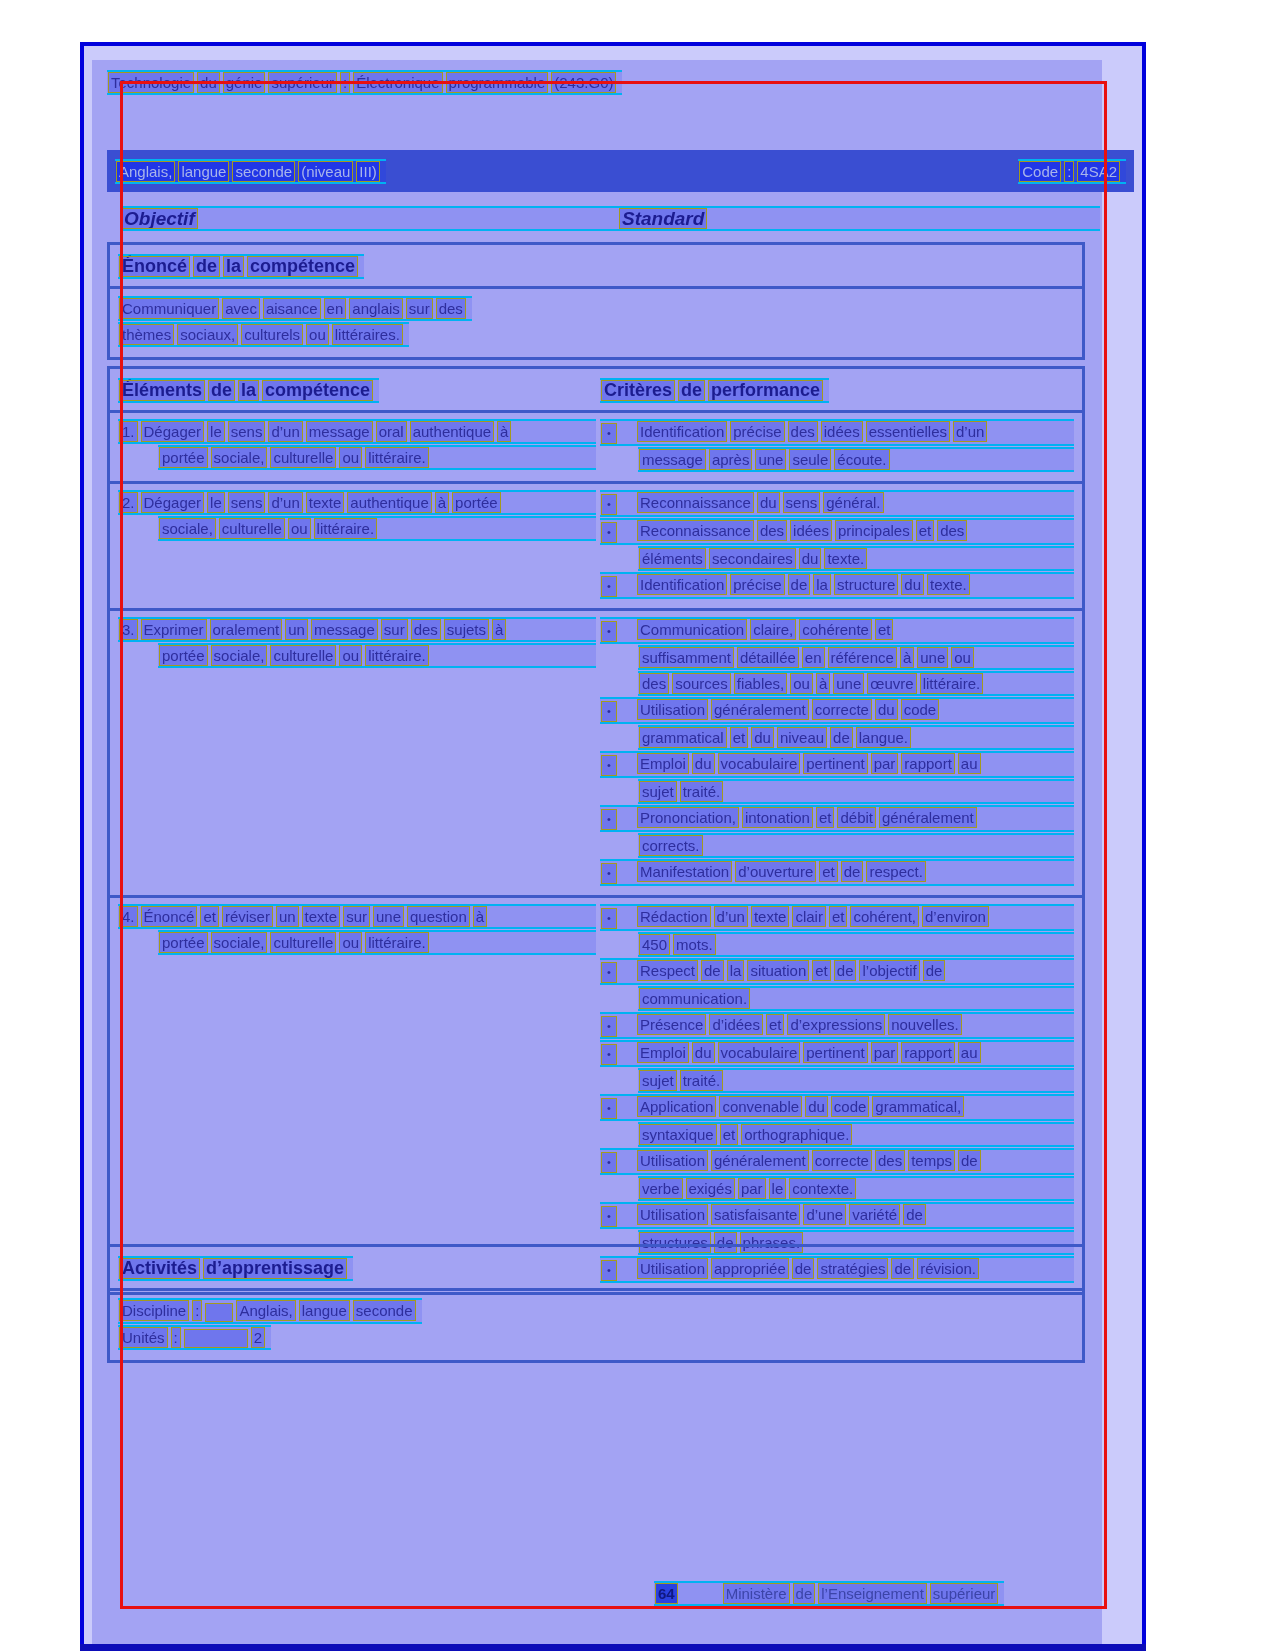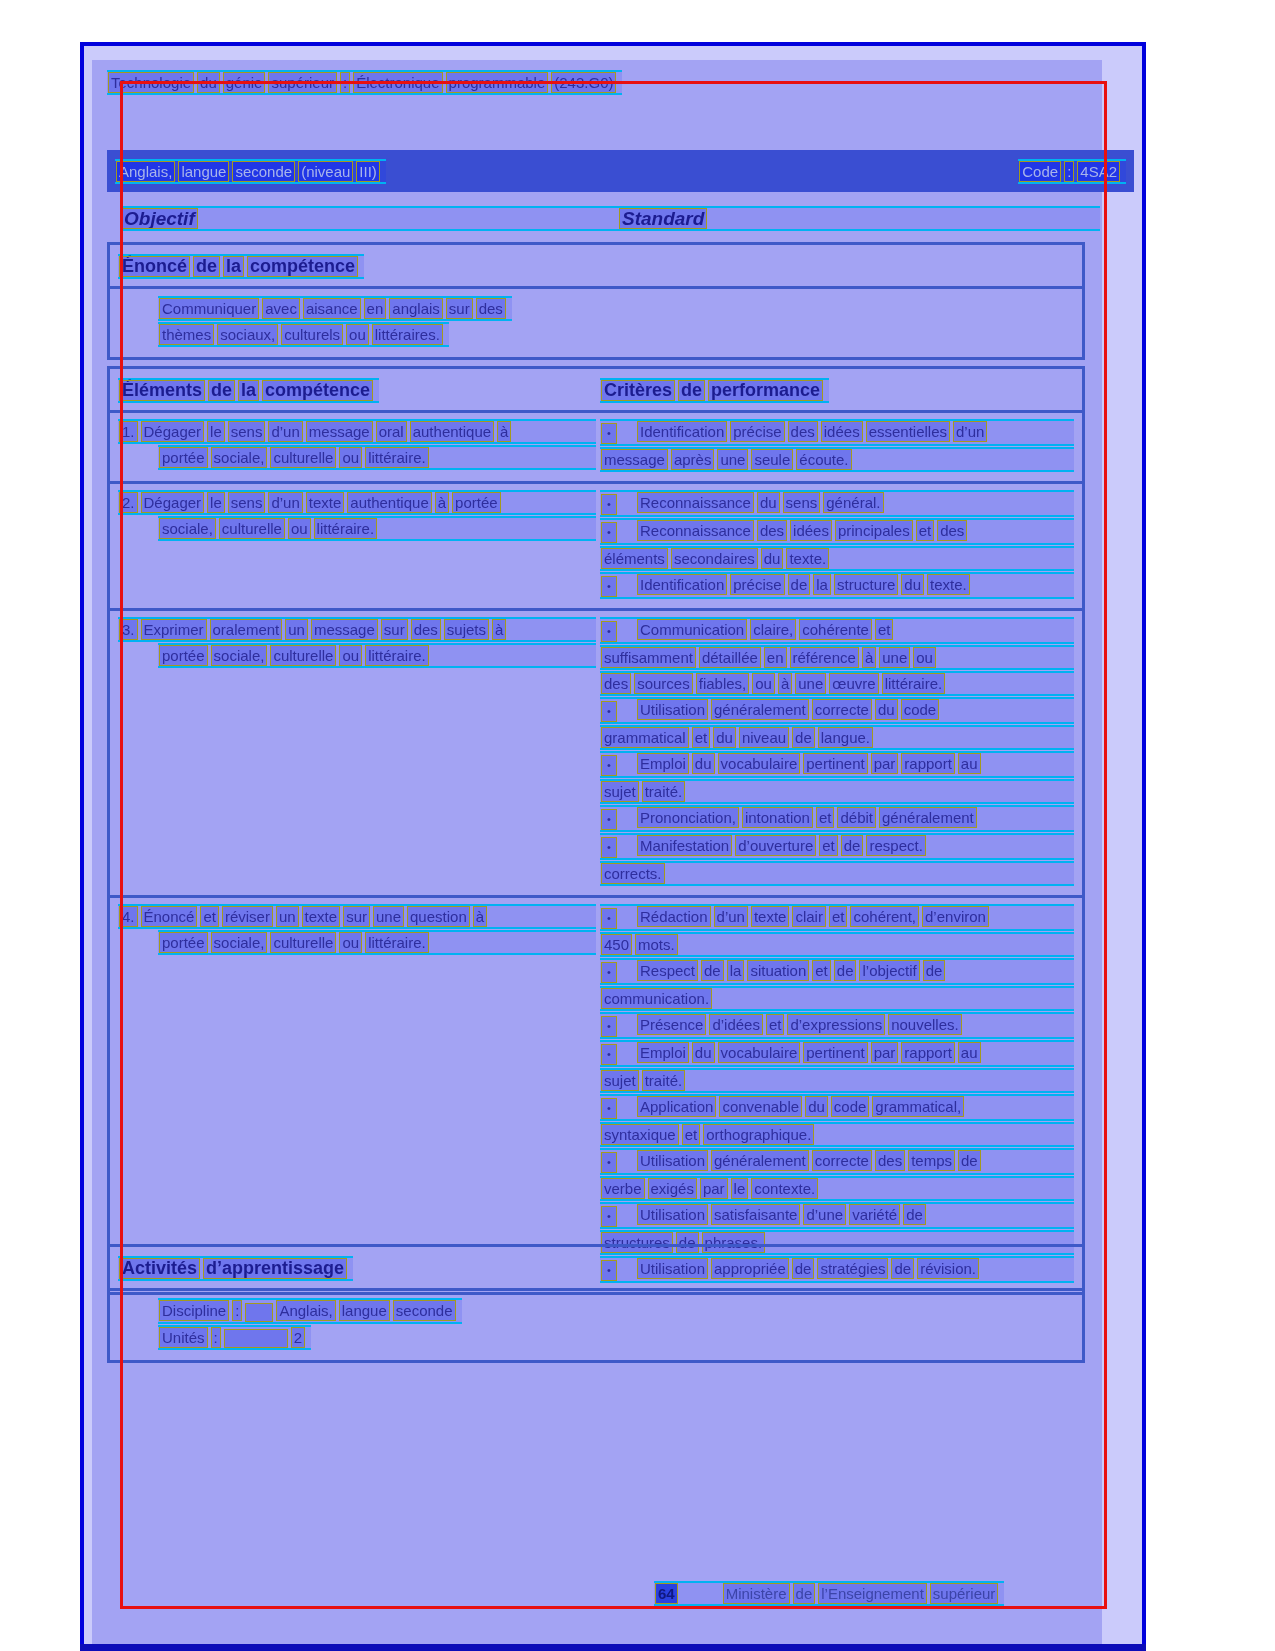--- a/index.html
+++ b/index.html
@@ -45,28 +45,28 @@
     font-size:19px;font-weight:bold;font-style:italic;color:var(--head_text);
   }
   .col-band .word{margin-right:0;}
   .col-band .std{position:absolute;left:500px;top:1px;}
   .sec{position:absolute;left:15px;width:978px;border:3px solid var(--sec_border);box-sizing:border-box;}
   .sec1{top:182px;}
   .sec2{top:306px;}
   .sec3{top:1184px;}
   .sec-head{padding:9px 8px 6px 8px;border-bottom:3px solid var(--sec_border);}
   .sec-head .line{font-weight:bold;color:var(--head_text);font-size:18px;}
-  .sec-body{padding:7px 8px 9px 8px;margin-left:40px;}
+  .sec-body{padding:7px 8px 9px 8px;}
   .two-col{display:flex;}
   .col-l{width:478px;flex:none;}
   .col-r{flex:1;margin-left:4px;}
   .trow{display:flex;border-top:3px solid var(--sec_border);padding:6px 8px 8px 8px;}
   .trow.first{border-top:none;justify-content:space-between;}
   .cont{margin-left:40px;}
-  .crit-cont{}
+  .crit-cont{margin-left:38px;}
   .bullet{width:12px;text-align:center;padding:0 1px;margin-right:22px;font-size:11px;}
   .fieldrow{white-space:nowrap;}
   .footer{position:absolute;left:562px;top:1521px;white-space:nowrap;}
   .footer .gap{display:inline-block;width:42px;}
   .pagebox{background:var(--pagenum_fill);color:var(--pagenum_text);font-weight:bold;}
   .ghost{color:var(--footer_text);}
 </style>
 </head>
 <body>
 
@@ -135,22 +135,22 @@
           </div>
           <div class="col-r">
             <div class="line"><span class="word bullet">•</span><span class="word">Communication</span><span class="word">claire,</span><span class="word">cohérente</span><span class="word">et</span></div>
             <div class="line crit-cont"><span class="word">suffisamment</span><span class="word">détaillée</span><span class="word">en</span><span class="word">référence</span><span class="word">à</span><span class="word">une</span><span class="word">ou</span></div>
             <div class="line crit-cont"><span class="word">des</span><span class="word">sources</span><span class="word">fiables,</span><span class="word">ou</span><span class="word">à</span><span class="word">une</span><span class="word">œuvre</span><span class="word">littéraire.</span></div>
             <div class="line"><span class="word bullet">•</span><span class="word">Utilisation</span><span class="word">généralement</span><span class="word">correcte</span><span class="word">du</span><span class="word">code</span></div>
             <div class="line crit-cont"><span class="word">grammatical</span><span class="word">et</span><span class="word">du</span><span class="word">niveau</span><span class="word">de</span><span class="word">langue.</span></div>
             <div class="line"><span class="word bullet">•</span><span class="word">Emploi</span><span class="word">du</span><span class="word">vocabulaire</span><span class="word">pertinent</span><span class="word">par</span><span class="word">rapport</span><span class="word">au</span></div>
             <div class="line crit-cont"><span class="word">sujet</span><span class="word">traité.</span></div>
             <div class="line"><span class="word bullet">•</span><span class="word">Prononciation,</span><span class="word">intonation</span><span class="word">et</span><span class="word">débit</span><span class="word">généralement</span></div>
+            <div class="line crit-cont"><span class="word">corrects.</span></div>
             <div class="line"><span class="word bullet">•</span><span class="word">Manifestation</span><span class="word">d’ouverture</span><span class="word">et</span><span class="word">de</span><span class="word">respect.</span></div>
-            <div class="line crit-cont"><span class="word">corrects.</span></div>
           </div>
         </div>
         <div class="trow">
           <div class="col-l">
             <div class="line"><span class="word">4.</span><span class="word">Énoncé</span><span class="word">et</span><span class="word">réviser</span><span class="word">un</span><span class="word">texte</span><span class="word">sur</span><span class="word">une</span><span class="word">question</span><span class="word">à</span></div>
             <div class="line cont"><span class="word">portée</span><span class="word">sociale,</span><span class="word">culturelle</span><span class="word">ou</span><span class="word">littéraire.</span></div>
           </div>
           <div class="col-r">
             <div class="line"><span class="word bullet">•</span><span class="word">Rédaction</span><span class="word">d’un</span><span class="word">texte</span><span class="word">clair</span><span class="word">et</span><span class="word">cohérent,</span><span class="word">d’environ</span></div>
             <div class="line crit-cont"><span class="word">450</span><span class="word">mots.</span></div>

